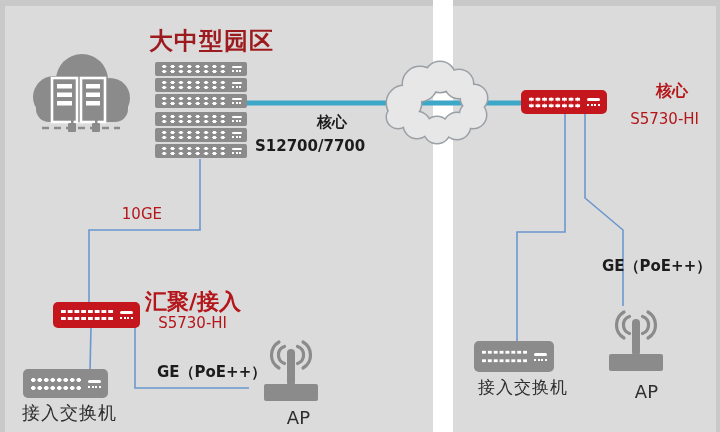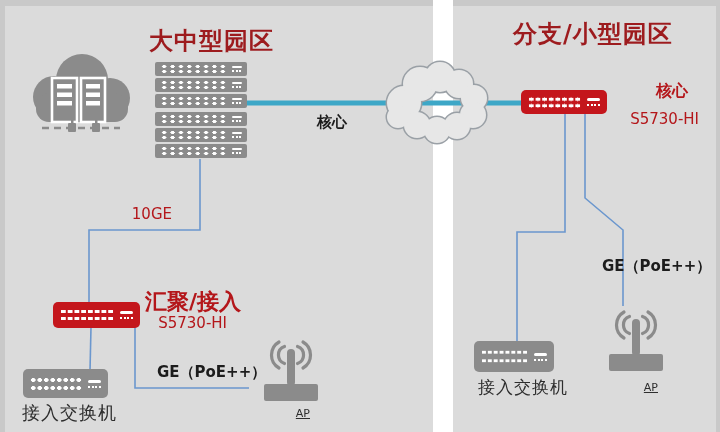--- a/index.html
+++ b/index.html
@@ -13,21 +13,21 @@
   .blue{stroke:#6b97ce;stroke-width:1.6;fill:none;}
   .cyan{stroke:#3da7c7;stroke-width:5;fill:none;}
   .el{position:absolute;z-index:2;}
   .lbl{position:absolute;z-index:3;white-space:nowrap;text-align:right;line-height:1.1;}
   .t-title{font-size:24px;font-weight:bold;color:#9d1b1e;letter-spacing:1px;}
   .t-redlg{font-size:22px;font-weight:bold;color:#b4161a;}
   .t-red{font-size:15px;font-weight:normal;color:#b4161a;}
   .t-black{font-size:15px;font-weight:bold;color:#1c1c1c;}
   .t-gray{font-size:18px;color:#2e2e2e;letter-spacing:1px;}
   .t-gray-sm{font-size:17px;color:#2e2e2e;letter-spacing:1px;}
-  .t-ap{font-size:11px;color:#2e2e2e;text-decoration:underline;}
+  .t-ap{font-size:18px;color:#2e2e2e;}
   
   .switch{display:flex;align-items:center;border-radius:5px;padding:0 7px;gap:5px;box-sizing:border-box;}
   .switch.red{background:#c4161c;}
   .switch.gray{background:#8b8b8b;}
   .dots{flex:1;align-self:center;
     background-image:radial-gradient(ellipse 2.4px 1.9px at center,#ffffff 96%,rgba(255,255,255,0) 100%);
     background-size:calc(100%/8) 50%;}
   .sw-right{width:14px;display:flex;flex-direction:column;align-items:center;gap:3px;}
   .sw-bar{width:13px;height:3px;background:#fff;border-radius:1.5px;}
   .sw-dash{width:13px;height:2px;
@@ -129,22 +129,23 @@
     <div class="row">
         <div class="dots"></div>
         <div class="sw-right">
           <div class="sw-bar"></div>
           <div class="sw-dash"></div>
         </div>
       </div>
   </div>
 
   <div class="lbl t-black" style="left:272px;top:114px;width:75px;">核心</div>
-
-  <div class="lbl t-red" style="left:126px;top:206px;width:46px;">10GE</div>
+  <div class="lbl t-black" style="left:255px;top:138px;width:108px;">S12700/7700</div>
+
+  <div class="lbl t-red" style="left:116px;top:206px;width:46px;">10GE</div>
 
   <div class="el switch red" style="left:53px;top:302px;width:87px;height:26px;">
     <div class="dots" style="height:14px;"></div>
     <div class="sw-right">
         <div class="sw-bar"></div>
         <div class="sw-dash"></div>
       </div>
   </div>
   <div class="lbl t-redlg" style="left:145px;top:290px;width:84px;">汇聚/接入</div>
   <div class="lbl t-red" style="left:147px;top:315px;width:80px;">S5730-HI</div>
@@ -169,21 +170,20 @@
         <path d="M35.5,10.5 A9,9 0 0 1 35.5,27.5"></path>
       </g>
       <g fill="#8b8b8b">
         <rect x="25" y="13" width="8" height="37" rx="4"></rect>
         <rect x="2" y="48" width="54" height="17" rx="2"></rect>
       </g>
     </svg>
   </div>
   <div class="lbl t-ap" style="left:280px;top:408px;width:30px;">AP</div>
 
-  <div class="lbl t-title" style="left:513px;top:21px;width:156px;">分支/小型园区</div>
 
   <div class="el" style="left:380px;top:57px;">
     <svg width="113" height="89" viewBox="0 0 113 89">
       <g fill="#e7e7e7" stroke="#9aa0a6" stroke-width="3">
         <circle cx="24" cy="46" r="17"></circle>
           <circle cx="40" cy="27" r="17"></circle>
           <circle cx="60" cy="20" r="15"></circle>
         <circle cx="79" cy="27" r="14"></circle>
           <circle cx="94" cy="41" r="13"></circle>
           <circle cx="93" cy="58" r="13"></circle>

